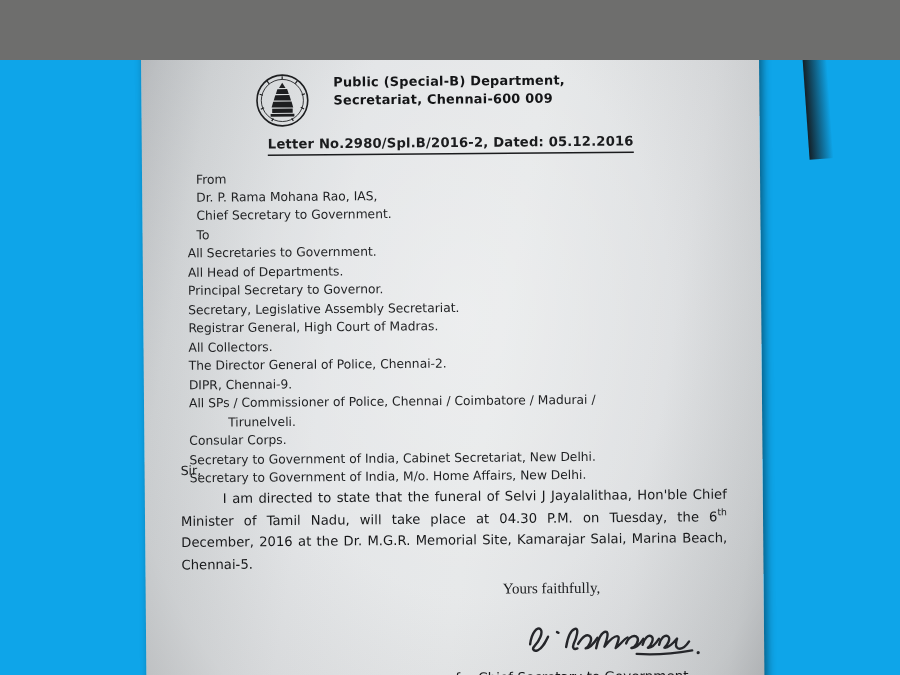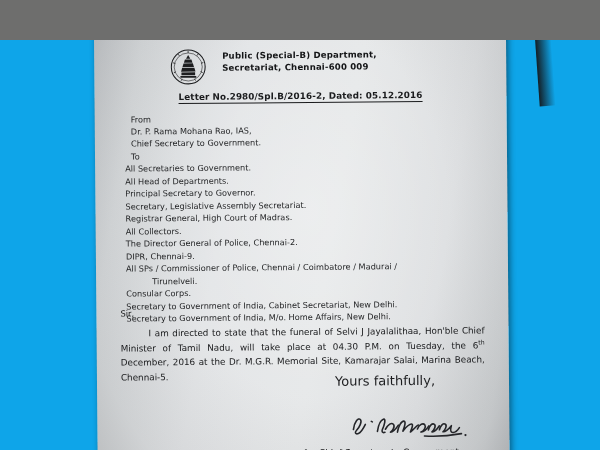--- a/index.html
+++ b/index.html
@@ -146,22 +146,23 @@
     text-align: justify;
     text-justify: inter-word;
     color: #17181a;
   }
   #body-para .lead { padding-left: 28px; }
   #body-para sup { font-size: 6.2px; vertical-align: super; }
 
   
   #closing {
     left: 238px;
-    top: 344px;
-    font-size: 13px;
+    top: 358px;
+    font-size: 10px;
+    font-family: Liberation Serif, serif;
   }
   #signature {
     left: 252px;
     top: 383px;
     width: 130px;
     height: 30px;
   }
   #designation {
     left: 206px;
     top: 418px;

